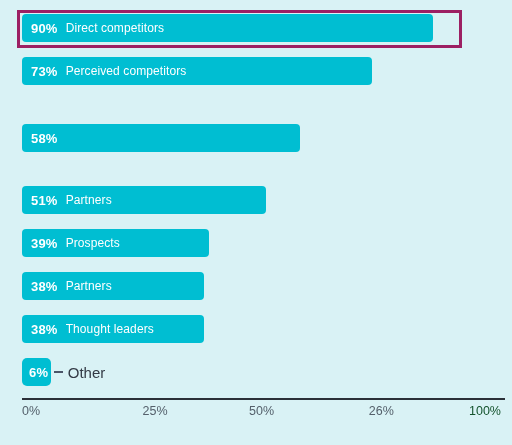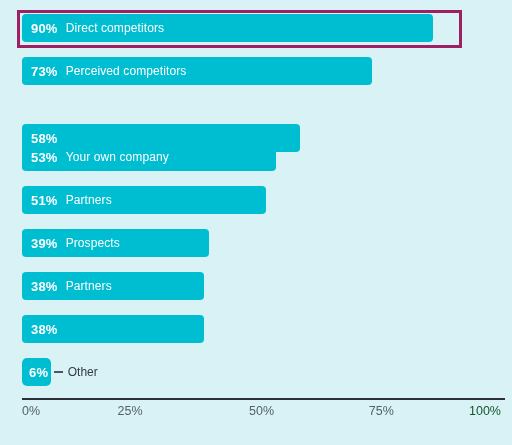--- a/index.html
+++ b/index.html
@@ -83,21 +83,21 @@
   }
   .outside-dash {
     display: inline-block;
     width: 9px;
     height: 1.5px;
     background: #4a5568;
     margin: 0 5px 0 3px;
   }
   .outside-text {
     color: #333a45;
-    font-size: 12px;
+    font-size: 15px;
   }
 
   
   #highlight-box {
     position: absolute;
     left: 17px;
     top: 10px;
     width: 445px;
     height: 38px;
     border: 3px solid #9c2063;
@@ -150,26 +150,20 @@
         <div class="bar" style="width: 349.67px; background: rgb(0, 190, 210);">
           <span class="bar-value">73%</span>
           <span class="bar-label">Perceived competitors</span>
         </div>
       </div>
       <div class="bar-row" style="top: 86px;">
         <div class="bar" style="width: 277.82px; background: rgb(0, 190, 210); margin-top: 24px;">
           <span class="bar-value">58%</span>
         </div>
       </div>
-      <div class="bar-row" style="top: 129px;">
-        <div class="bar" style="width: 253.87px; background: rgb(0, 190, 210);">
-          <span class="bar-value">53%</span>
-          <span class="bar-label">Your own company</span>
-        </div>
-      </div>
       <div class="bar-row" style="top: 172px;">
         <div class="bar" style="width: 244.29px; background: rgb(0, 190, 210);">
           <span class="bar-value">51%</span>
           <span class="bar-label">Partners</span>
         </div>
       </div>
       <div class="bar-row" style="top: 215px;">
         <div class="bar" style="width: 186.81px; background: rgb(0, 190, 210);">
           <span class="bar-value">39%</span>
           <span class="bar-label">Prospects</span>
@@ -177,37 +171,38 @@
       </div>
       <div class="bar-row" style="top: 258px;">
         <div class="bar" style="width: 182.02px; background: rgb(0, 190, 210);">
           <span class="bar-value">38%</span>
           <span class="bar-label">Partners</span>
         </div>
       </div>
       <div class="bar-row" style="top: 301px;">
         <div class="bar" style="width: 182.02px; background: rgb(0, 190, 210);">
           <span class="bar-value">38%</span>
+          <span class="bar-label">Thought leaders</span>
         </div>
       </div>
       <div class="bar-row" style="top: 344px;">
         <div class="bar outside" style="width: 28.74px; background: rgb(0, 190, 210);">
           <span class="bar-value">6%</span>
           <span class="outside-label">
             <span class="outside-dash"></span>
             <span class="outside-text">Other</span>
           </span>
         </div>
       </div>
     </div>
 
   <div id="highlight-box"></div>
 
   <div id="axis-line"></div>
   <div id="axis-ticks">
       <div class="tick first" style="left: 22px; color: rgb(84, 96, 107);">0%</div>
-      <div class="tick mid" style="left: 130px; color: rgb(84, 96, 107);">25%</div>
+      <div class="tick mid" style="left: 155px; color: rgb(84, 96, 107);">25%</div>
       <div class="tick mid" style="left: 261.5px; color: rgb(84, 96, 107);">50%</div>
-      <div class="tick mid" style="left: 381.25px; color: rgb(84, 96, 107);">75%</div>
+      <div class="tick mid" style="left: 381.25px; color: rgb(84, 96, 107);">26%</div>
       <div class="tick last" style="left: 501px; color: #14532d;">100%</div>
     </div>
 
 </div>
 
 </body></html>

